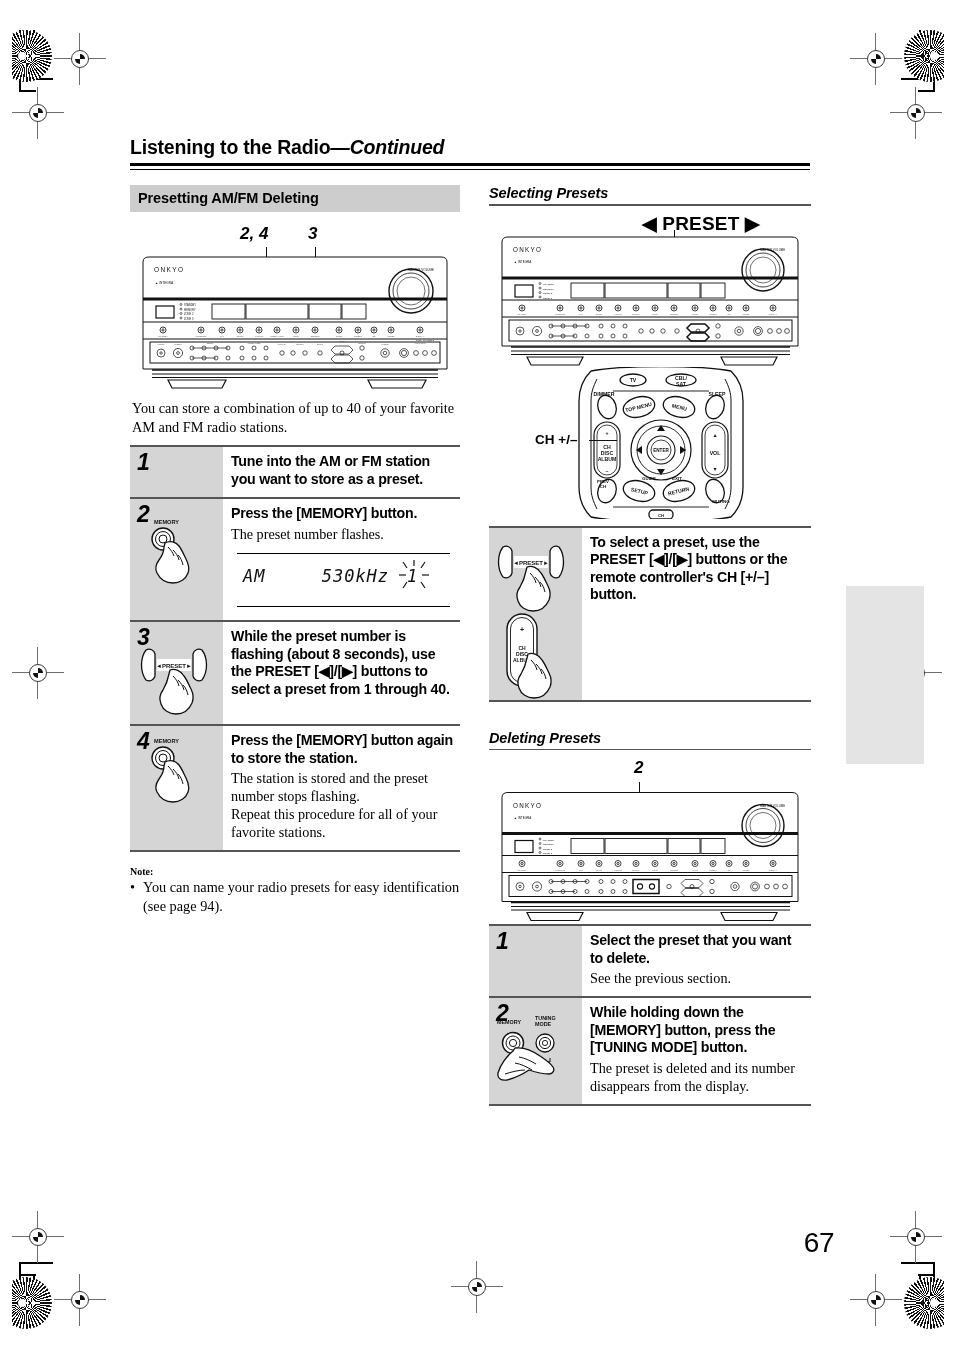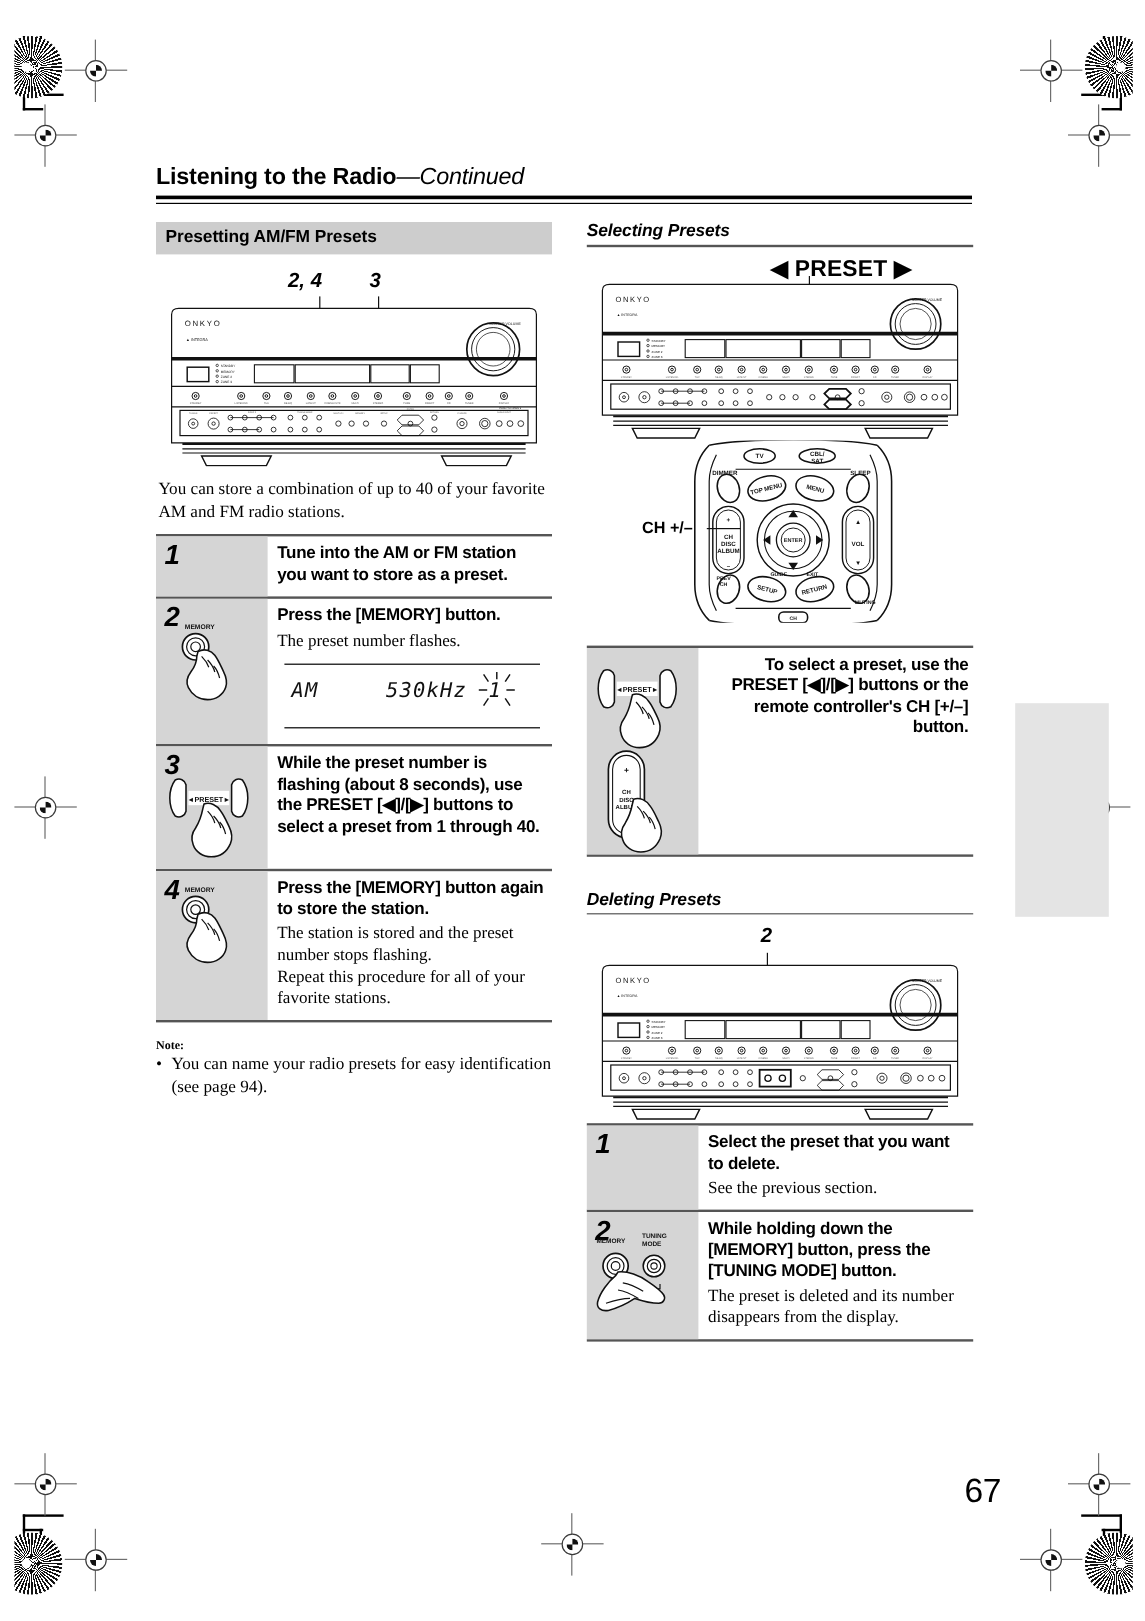--- a/index.html
+++ b/index.html
@@ -38,21 +38,21 @@
                      border-radius:50%; background:#fff; }
   .startarget.left .ctr { left:26%; }
   .startarget.right .ctr { left:74%; }
 
   
   .thumbtab { position:absolute; background:#e4e4e4; }
 
   
   .pg-title { position:absolute; left:130px; top:136px; font-size:19.5px; font-weight:bold;
               font-family:"Liberation Sans", sans-serif; letter-spacing:-0.2px; white-space:nowrap; }
-  .pg-title .cont { font-weight:normal; font-style:italic; }
+  .pg-title .cont { font-weight:bold; font-style:italic; }
   .rule-thick { position:absolute; left:130px; width:680px; background:#000; }
 
   
   .colL { position:absolute; left:130px; top:185px; width:330px; }
   .colR { position:absolute; left:489px; top:185px; width:322px; }
 
   .sechead-grey {
     background:#cdcdcd; font-family:"Liberation Sans", sans-serif;
     font-weight:bold; font-size:14.5px; padding:5px 0 6px 8px; letter-spacing:-0.1px;
   }
@@ -245,21 +245,21 @@
   <div class="thumbtab" style="left:846px; top:586px; width:78px; height:178px;"></div>
 
   <div class="pg-title">
     <span>Listening to the Radio</span><span class="cont">—Continued</span>
   </div>
   <div class="rule-thick" style="top:163px; height:2.5px;"></div>
   <div class="rule-thick" style="top:168.5px; height:1.2px;"></div>
 
   <div class="colL">
 
-    <div class="sechead-grey">Presetting AM/FM Presets</div>
+    <div class="sechead-grey">Presetting AM/FM Deleting</div>
 
     <div style="position:relative; height:165px; margin-top:12px;">
 
       <div class="callout-num" style="left:110px; top:0;">2, 4</div>
       <div class="callout-num" style="left:178px; top:0;">3</div>
       <div class="leader" style="left:136px; top:23px; height:93px;"></div>
       <div class="leader" style="left:185px; top:23px; height:78px;"></div>
 
       <svg width="330" height="135" viewBox="0 0 330 135" style="position:absolute; left:0; top:30px;">
         <g fill="none" stroke="#111" stroke-width="1">
@@ -724,21 +724,21 @@
           <text x="88" y="126" transform="rotate(14 88 126)">SETUP</text>
           <text x="128" y="126" transform="rotate(-14 128 126)">RETURN</text>
           <text x="52" y="116" font-size="4.4">PREV</text>
           <text x="52" y="121" font-size="4.4">CH</text>
           <text x="170" y="136" font-size="4.4">MUTING</text>
           <text x="110" y="150" font-size="4.2">CH</text>
         </g>
       </svg>
     </div>
 
-    <div style="border-top:2.2px solid #555; border-bottom:2.2px solid #555; display:flex; margin-top:16px;text-align:right;">
+    <div style="border-top:2.2px solid #555; border-bottom:2.2px solid #555; display:flex; margin-top:4px;">
       <div style="width:93px; flex:0 0 93px; background:#d5d5d5; position:relative; min-height:172px;">
 
         <svg width="88" height="80" viewBox="0 0 88 78" style="position:absolute; left:4px; top:8px;">
           <path d="M10 10 C4 18 4 32 10 40 C14 42 18 40 19 36 L19 14 C18 10 14 8 10 10 Z" fill="#fff" stroke="#111" stroke-width="1.3"></path>
           <path d="M66 10 C72 18 72 32 66 40 C62 42 58 40 57 36 L57 14 C58 10 62 8 66 10 Z" fill="#fff" stroke="#111" stroke-width="1.3"></path>
           <rect x="21" y="19" width="34" height="12" fill="#fff" stroke="none"></rect>
           <text x="38" y="28" text-anchor="middle" font-family="Liberation Sans, sans-serif" font-size="6" font-weight="bold" fill="#111">◄PRESET►</text>
           <path d="M34 30 C39 28 45 31 48 36 C51 40 53 45 55 49
                    C57 53 58 58 56 63 C53 70 47 74 40 74
                    C33 74 27 70 25 64 C23 59 24 54 27 50

